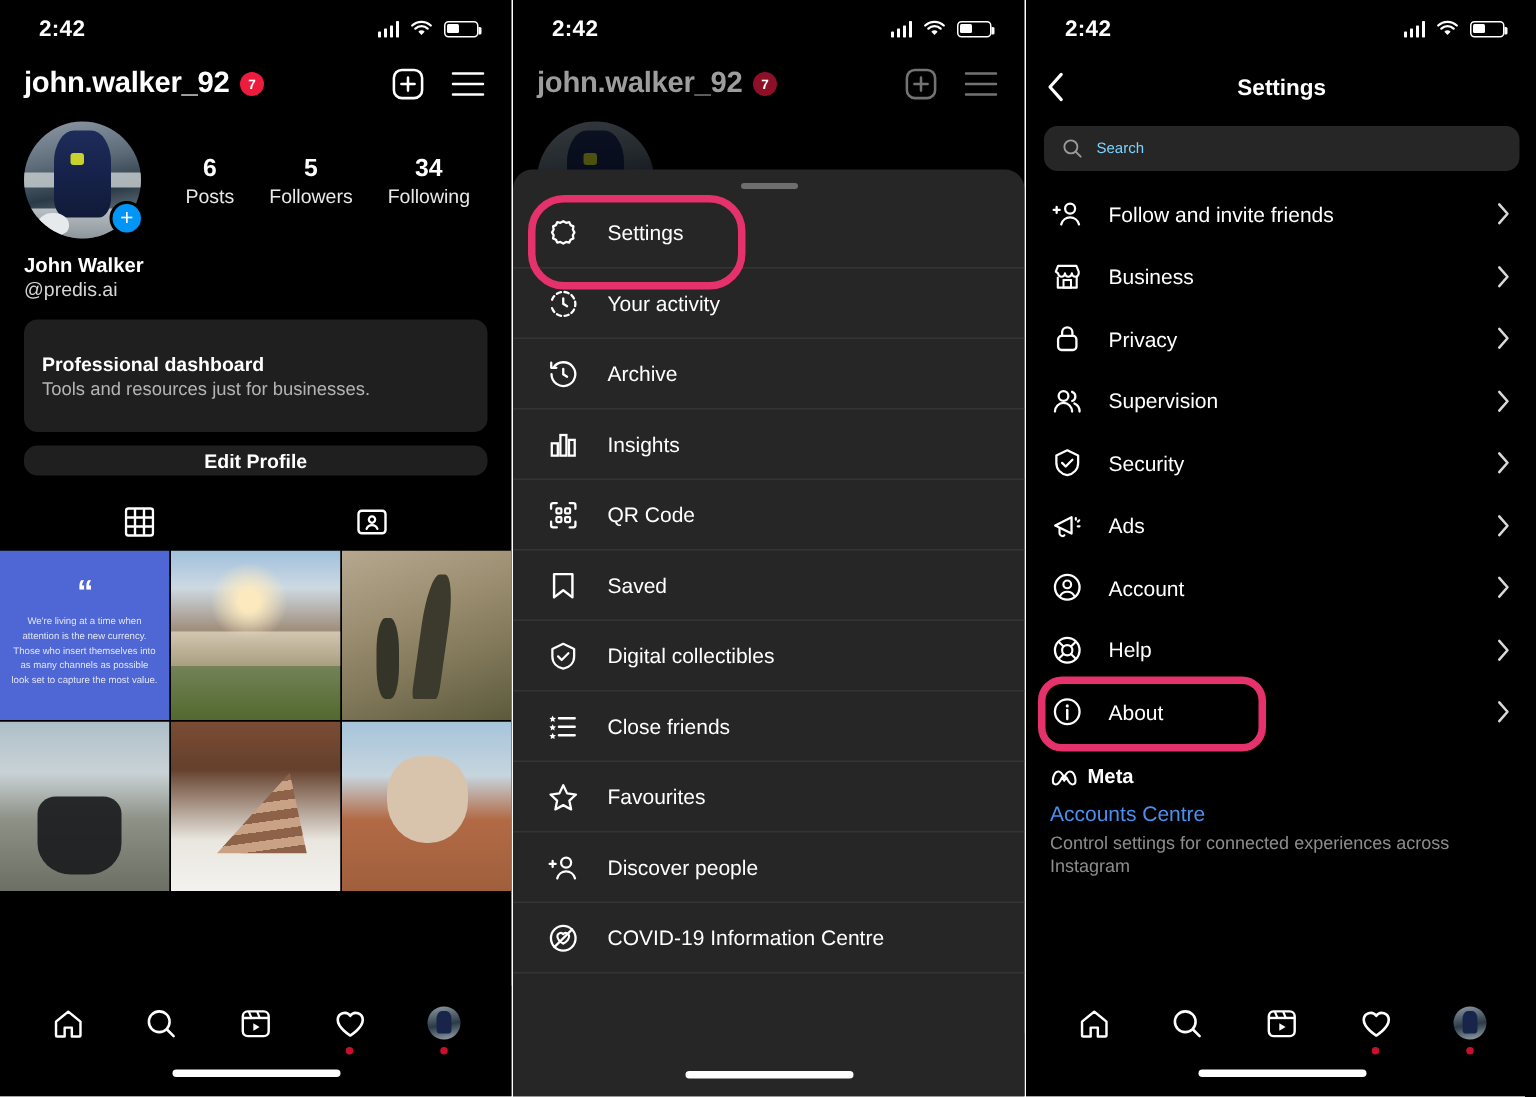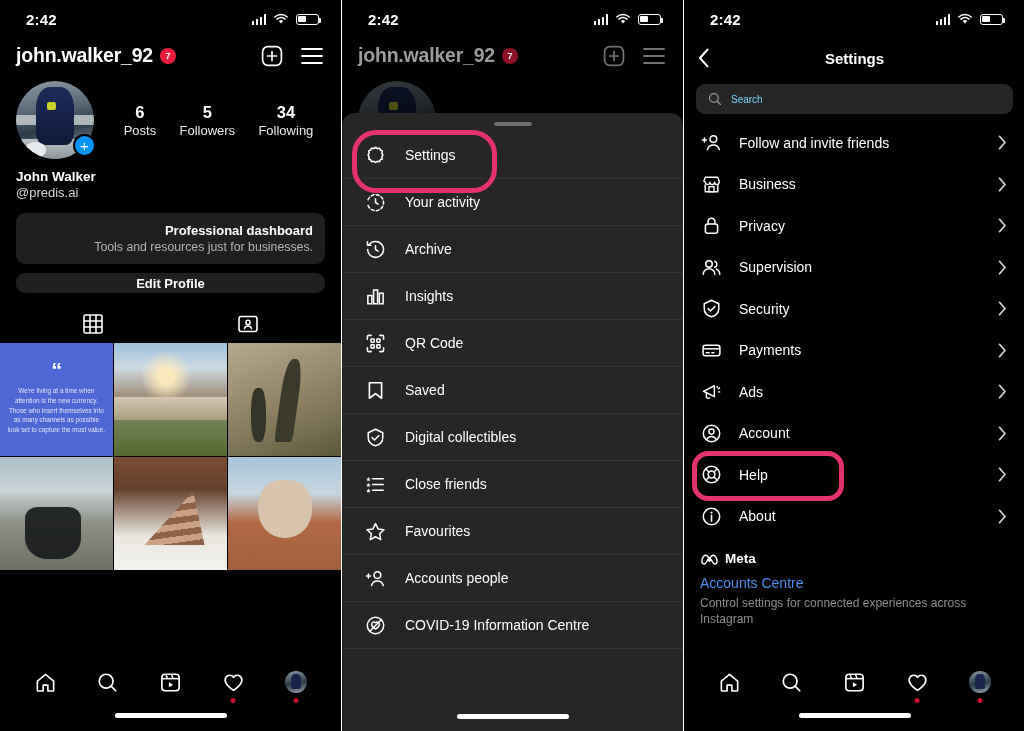--- a/index.html
+++ b/index.html
@@ -73,21 +73,21 @@
   .avatar-holder { position: relative; width: 78px; height: 78px; }
   .stats { display: flex; flex: 1; justify-content: space-around; padding-left: 18px; }
   .stat { text-align: center; color: #fff; }
   .stat .num { font-size: 16.5px; font-weight: bold; line-height: 1.25; }
   .stat .lbl { font-size: 13px; color: #e8e8e8; }
 
   .realname { color:#fff; font-size:13.5px; font-weight:bold; margin-top:10px; }
   .handle { color:#d6d6d6; font-size:13px; margin-top:1px; }
 
   .card {
-    margin-top: 13px; background: #1f1f1f; border-radius: 9px; padding: 10px 12px; text-align: right;
+    margin-top: 13px; background: #1f1f1f; border-radius: 9px; padding: 22px 12px;
   }
   .card-title { color:#fff; font-size:13px; font-weight:bold; }
   .card-sub { color:#b4b4b4; font-size:12.3px; margin-top:2px; }
   .edit-btn {
     margin-top: 9px; background:#1f1f1f; border-radius:9px; height:20px;
     display:flex; align-items:center; justify-content:center;
     color:#fff; font-size:13px; font-weight:bold;
   }
 
   .tabs { display:flex; margin-top:13px; }
@@ -474,21 +474,21 @@
       </div>
 
       <div class="menu-item">
         <span class="menu-ic">
           <svg width="21" height="21" viewBox="0 0 22 22">
               <circle cx="13" cy="7.4" r="3.5" stroke="#fff" stroke-width="1.6" fill="none"></circle>
               <path d="M6.8 18.4a6.4 6.4 0 0 1 12.4 0" stroke="#fff" stroke-width="1.6" fill="none" stroke-linecap="round"></path>
               <path d="M3.6 6.2v4.2M1.5 8.3h4.2" stroke="#fff" stroke-width="1.6" stroke-linecap="round"></path>
             </svg>
         </span>
-        <span class="menu-label">Accounts people</span>
+        <span class="menu-label">Discover people</span>
       </div>
 
       <div class="menu-item">
         <span class="menu-ic">
           <svg width="21" height="21" viewBox="0 0 22 22">
               <circle cx="11" cy="11" r="8.6" stroke="#fff" stroke-width="1.6" fill="none"></circle>
               <path d="M11 14.8S6.9 12.3 6.9 9.6A2.3 2.3 0 0 1 11 8.2a2.3 2.3 0 0 1 4.1 1.4c0 2.7-4.1 5.2-4.1 5.2Z" stroke="#fff" stroke-width="1.5" fill="none" stroke-linejoin="round"></path>
               <path d="M4.8 17.2 17.2 4.8" stroke="#fff" stroke-width="1.5" stroke-linecap="round"></path>
             </svg>
         </span>
@@ -620,35 +620,20 @@
             </svg>
         </span>
         <span class="set-label">Security</span>
         <span class="chev">
             <svg width="9" height="15" viewBox="0 0 9 15">
               <path d="M1.5 1.3 7 7.5l-5.5 6.2" stroke="#d8d8d8" stroke-width="1.7" fill="none" stroke-linecap="round" stroke-linejoin="round"></path>
             </svg>
           </span>
       </div>
 
-      <div class="set-item">
-        <span class="set-ic">
-          <svg width="21" height="21" viewBox="0 0 22 22">
-              <rect x="2.2" y="5.4" width="17.6" height="11.2" rx="2.4" stroke="#fff" stroke-width="1.6" fill="none"></rect>
-              <path d="M2.2 9.2h17.6" stroke="#fff" stroke-width="1.5"></path>
-              <path d="M5.4 13.4h3.2M11.4 13.4h2.2" stroke="#fff" stroke-width="1.5" stroke-linecap="round"></path>
-            </svg>
-        </span>
-        <span class="set-label">Payments</span>
-        <span class="chev">
-            <svg width="9" height="15" viewBox="0 0 9 15">
-              <path d="M1.5 1.3 7 7.5l-5.5 6.2" stroke="#d8d8d8" stroke-width="1.7" fill="none" stroke-linecap="round" stroke-linejoin="round"></path>
-            </svg>
-          </span>
-      </div>
 
       <div class="set-item">
         <span class="set-ic">
           <svg width="21" height="21" viewBox="0 0 22 22">
               <path d="M2.6 10.8 14 5v11.4L2.6 10.8Z" stroke="#fff" stroke-width="1.6" fill="none" stroke-linejoin="round"></path>
               <path d="M5.6 12.6v3.6a2 2 0 0 0 3.4 1.4" stroke="#fff" stroke-width="1.5" fill="none" stroke-linecap="round"></path>
               <path d="M17 5.6v1.2M19.4 7.2l-1 .9M19.6 11.4h-1.3" stroke="#fff" stroke-width="1.5" stroke-linecap="round"></path>
             </svg>
         </span>
         <span class="set-label">Ads</span>

